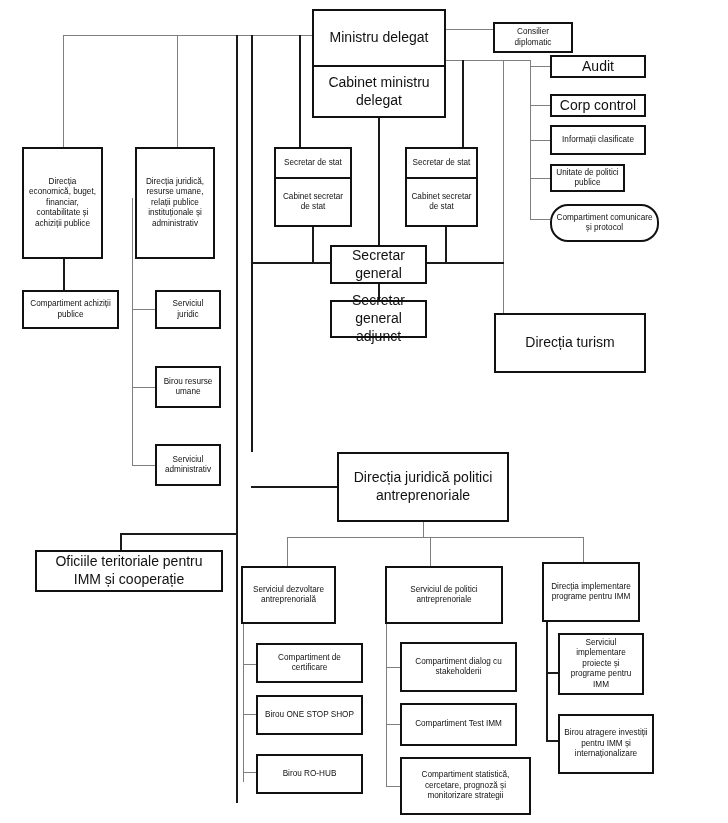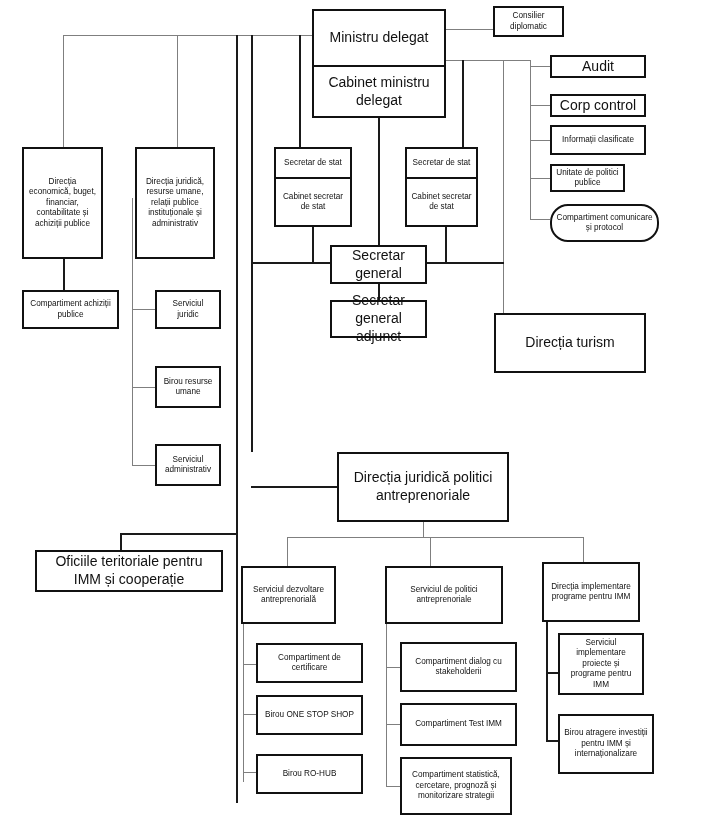--- a/index.html
+++ b/index.html
@@ -112,21 +112,21 @@
   <div class="ln thick h" style="left:546px;top:672px;width:13px;"></div>
   <div class="ln thick h" style="left:546px;top:740px;width:13px;"></div>
 
   <div class="node fs85" style="left:312px;top:9px;width:134px;height:58px;">
     <span class="t">Ministru delegat</span>
   </div>
   <div class="node fs85" style="left:312px;top:65px;width:134px;height:53px;">
     <span class="t">Cabinet ministru delegat</span>
   </div>
 
-  <div class="node fs8" style="left:493px;top:6px;width:71px;height:31px;">
+  <div class="node fs8" style="left:493px;top:22px;width:80px;height:31px;">
     <span class="t">Consilier diplomatic</span>
   </div>
 
   <div class="node fs85" style="left:550px;top:55px;width:96px;height:23px;">
     <span class="t">Audit</span>
   </div>
   <div class="node fs85" style="left:550px;top:94px;width:96px;height:23px;">
     <span class="t">Corp control</span>
   </div>
   <div class="node fs8" style="left:550px;top:125px;width:96px;height:30px;">
@@ -207,21 +207,21 @@
 
   <div class="node fs8" style="left:385px;top:566px;width:118px;height:58px;">
     <span class="t">Serviciul de politici antreprenoriale</span>
   </div>
   <div class="node fs8" style="left:400px;top:642px;width:117px;height:50px;">
     <span class="t">Compartiment dialog cu stakeholderii</span>
   </div>
   <div class="node fs8" style="left:400px;top:703px;width:117px;height:43px;">
     <span class="t">Compartiment Test IMM</span>
   </div>
-  <div class="node fs8" style="left:400px;top:757px;width:112px;height:58px;">
+  <div class="node fs8" style="left:400px;top:757px;width:131px;height:58px;">
     <span class="t">Compartiment statistică, cercetare, prognoză și monitorizare strategii</span>
   </div>
 
   <div class="node fs8" style="left:542px;top:562px;width:98px;height:60px;">
     <span class="t">Direcția implementare programe pentru IMM</span>
   </div>
   <div class="node fs8" style="left:558px;top:633px;width:86px;height:62px;">
     <span class="t">Serviciul implementare proiecte și programe pentru IMM</span>
   </div>
   <div class="node fs8" style="left:558px;top:714px;width:96px;height:60px;">

